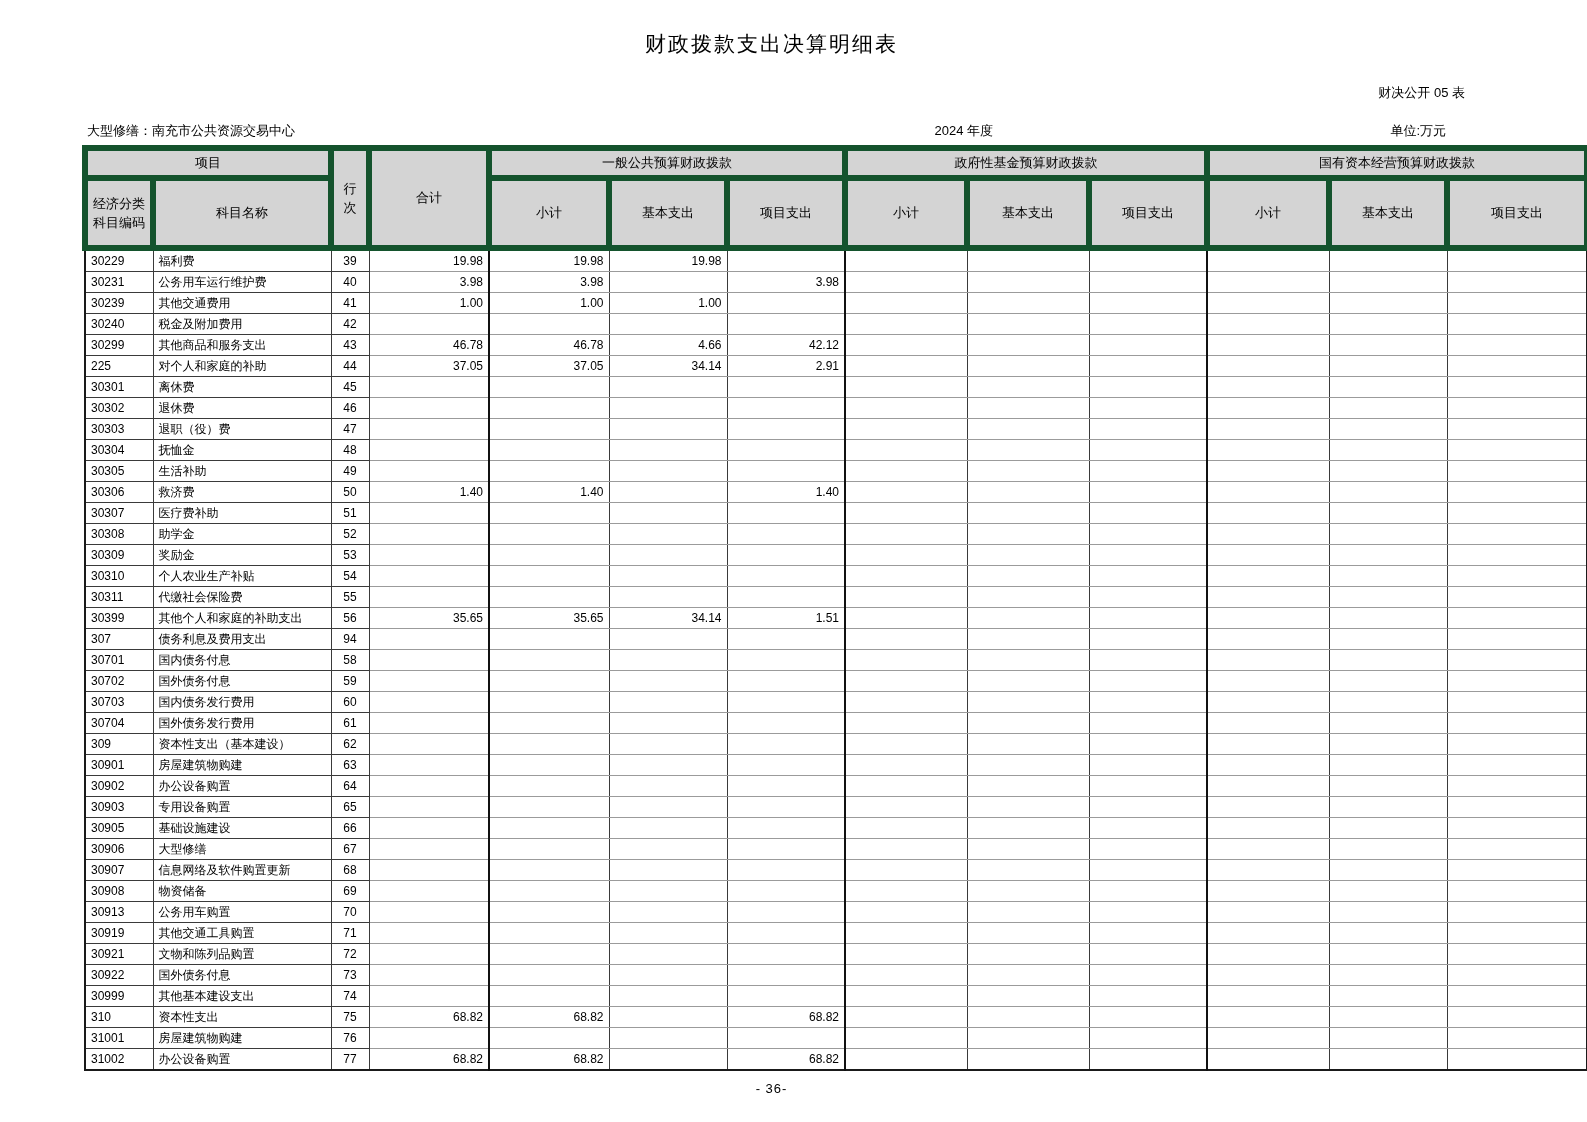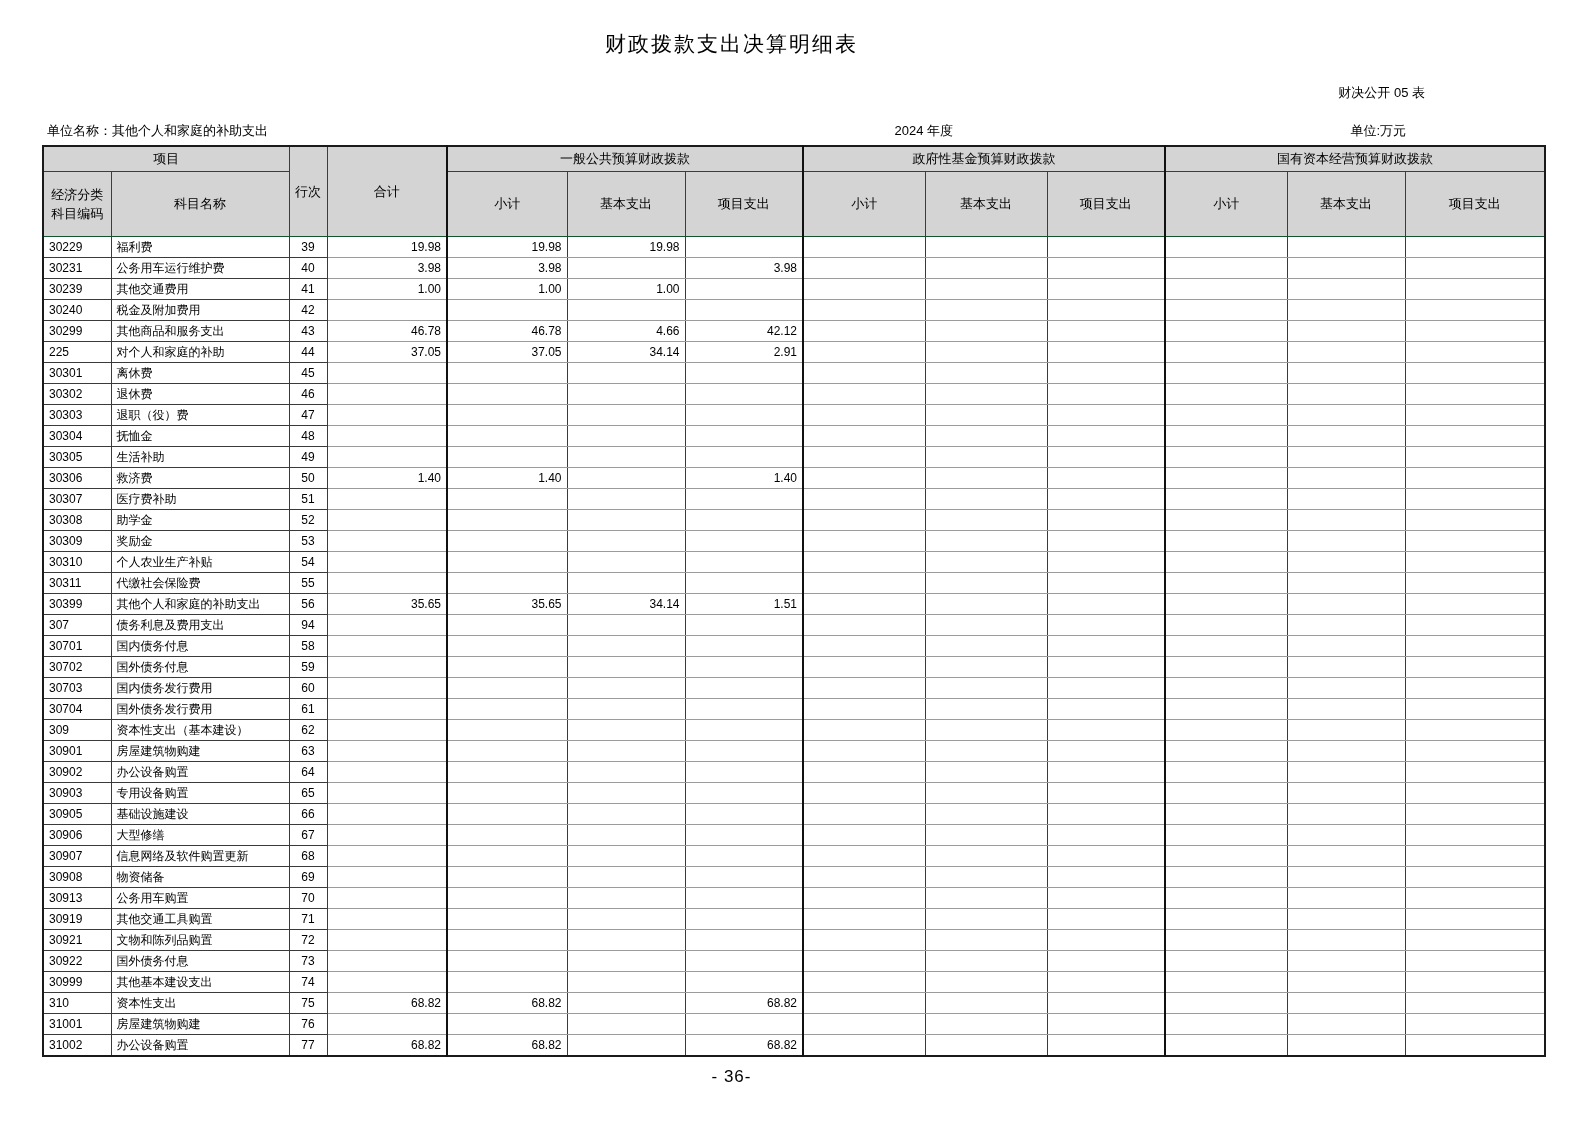--- a/index.html
+++ b/index.html
@@ -1,20 +1,21 @@
 <!DOCTYPE html>
 <html><head>
 <meta charset="utf-8">
 <style>
   html,body { margin:0; padding:0; background:#ffffff; }
   .page {
     width:1463px; height:1122px; box-sizing:border-box;
     position:relative; padding-top:30px;
     font-family:"Liberation Sans", sans-serif; color:#000;
     background:#ffffff;
+    margin-left:40px;
   }
   .title {
     text-align:center; font-size:21px; font-weight:500;
     letter-spacing:2px; margin:0;
   }
   .doc-label {
     text-align:right; padding-right:38px;
     font-size:13px; margin-top:26px;
   }
   .info-row {
@@ -25,54 +26,54 @@
   .info-center { text-align:right; }
   .info-right { text-align:right; }
 
   table.fin {
     border-collapse:collapse; table-layout:fixed;
     margin-left:42px; width:1502px;
     border:2px solid #1a1a1a; background:#fff;
   }
   table.fin thead th {
     background:#d4d4d4; font-weight:normal; font-size:13px;
-    border:1px solid #14532d; padding:2px 4px;
+    border:6px solid #14532d; padding:2px 4px;
     line-height:1.5; vertical-align:middle;
   }
   th.h-code { padding:2px 12px; }
   th.h-group { height:20px; }
   th.h-sub { height:60px; }
   tbody td {
     font-size:12px; height:20px; padding:0 5px;
     border-left:1px solid #3a3a3a; border-right:1px solid #3a3a3a;
     border-top:1px solid #9b9b9b; border-bottom:1px solid #9b9b9b;
     overflow:hidden; white-space:nowrap; vertical-align:middle;
   }
   td.c-code, td.c-name, td.c-line {
     border-top-color:#3a3a3a; border-bottom-color:#3a3a3a;
   }
   td.c-line { text-align:center; }
   td.c-num { text-align:right; }
   .group-start { border-left:2px solid #111 !important; }
   .footer {
-    text-align:center; font-size:17px; margin-top:10px;
+    text-align:center; font-size:13px; margin-top:10px;
     letter-spacing:1px;
   }
 </style>
 </head>
 <body>
 
 <div class="page">
 
   <h1 class="title">财政拨款支出决算明细表</h1>
 
   <div class="doc-label">财决公开 05 表</div>
 
   <div class="info-row">
-    <span class="info-left">单位名称：其他个人和家庭的补助支出</span>
+    <span class="info-left">大型修缮：南充市公共资源交易中心</span>
     <span class="info-center">2024 年度</span>
     <span class="info-right">单位:万元</span>
   </div>
 
   <table class="fin">
     <colgroup>
       <col style="width:68px">
         <col style="width:178px">
         <col style="width:38px">
       <col style="width:120px">

